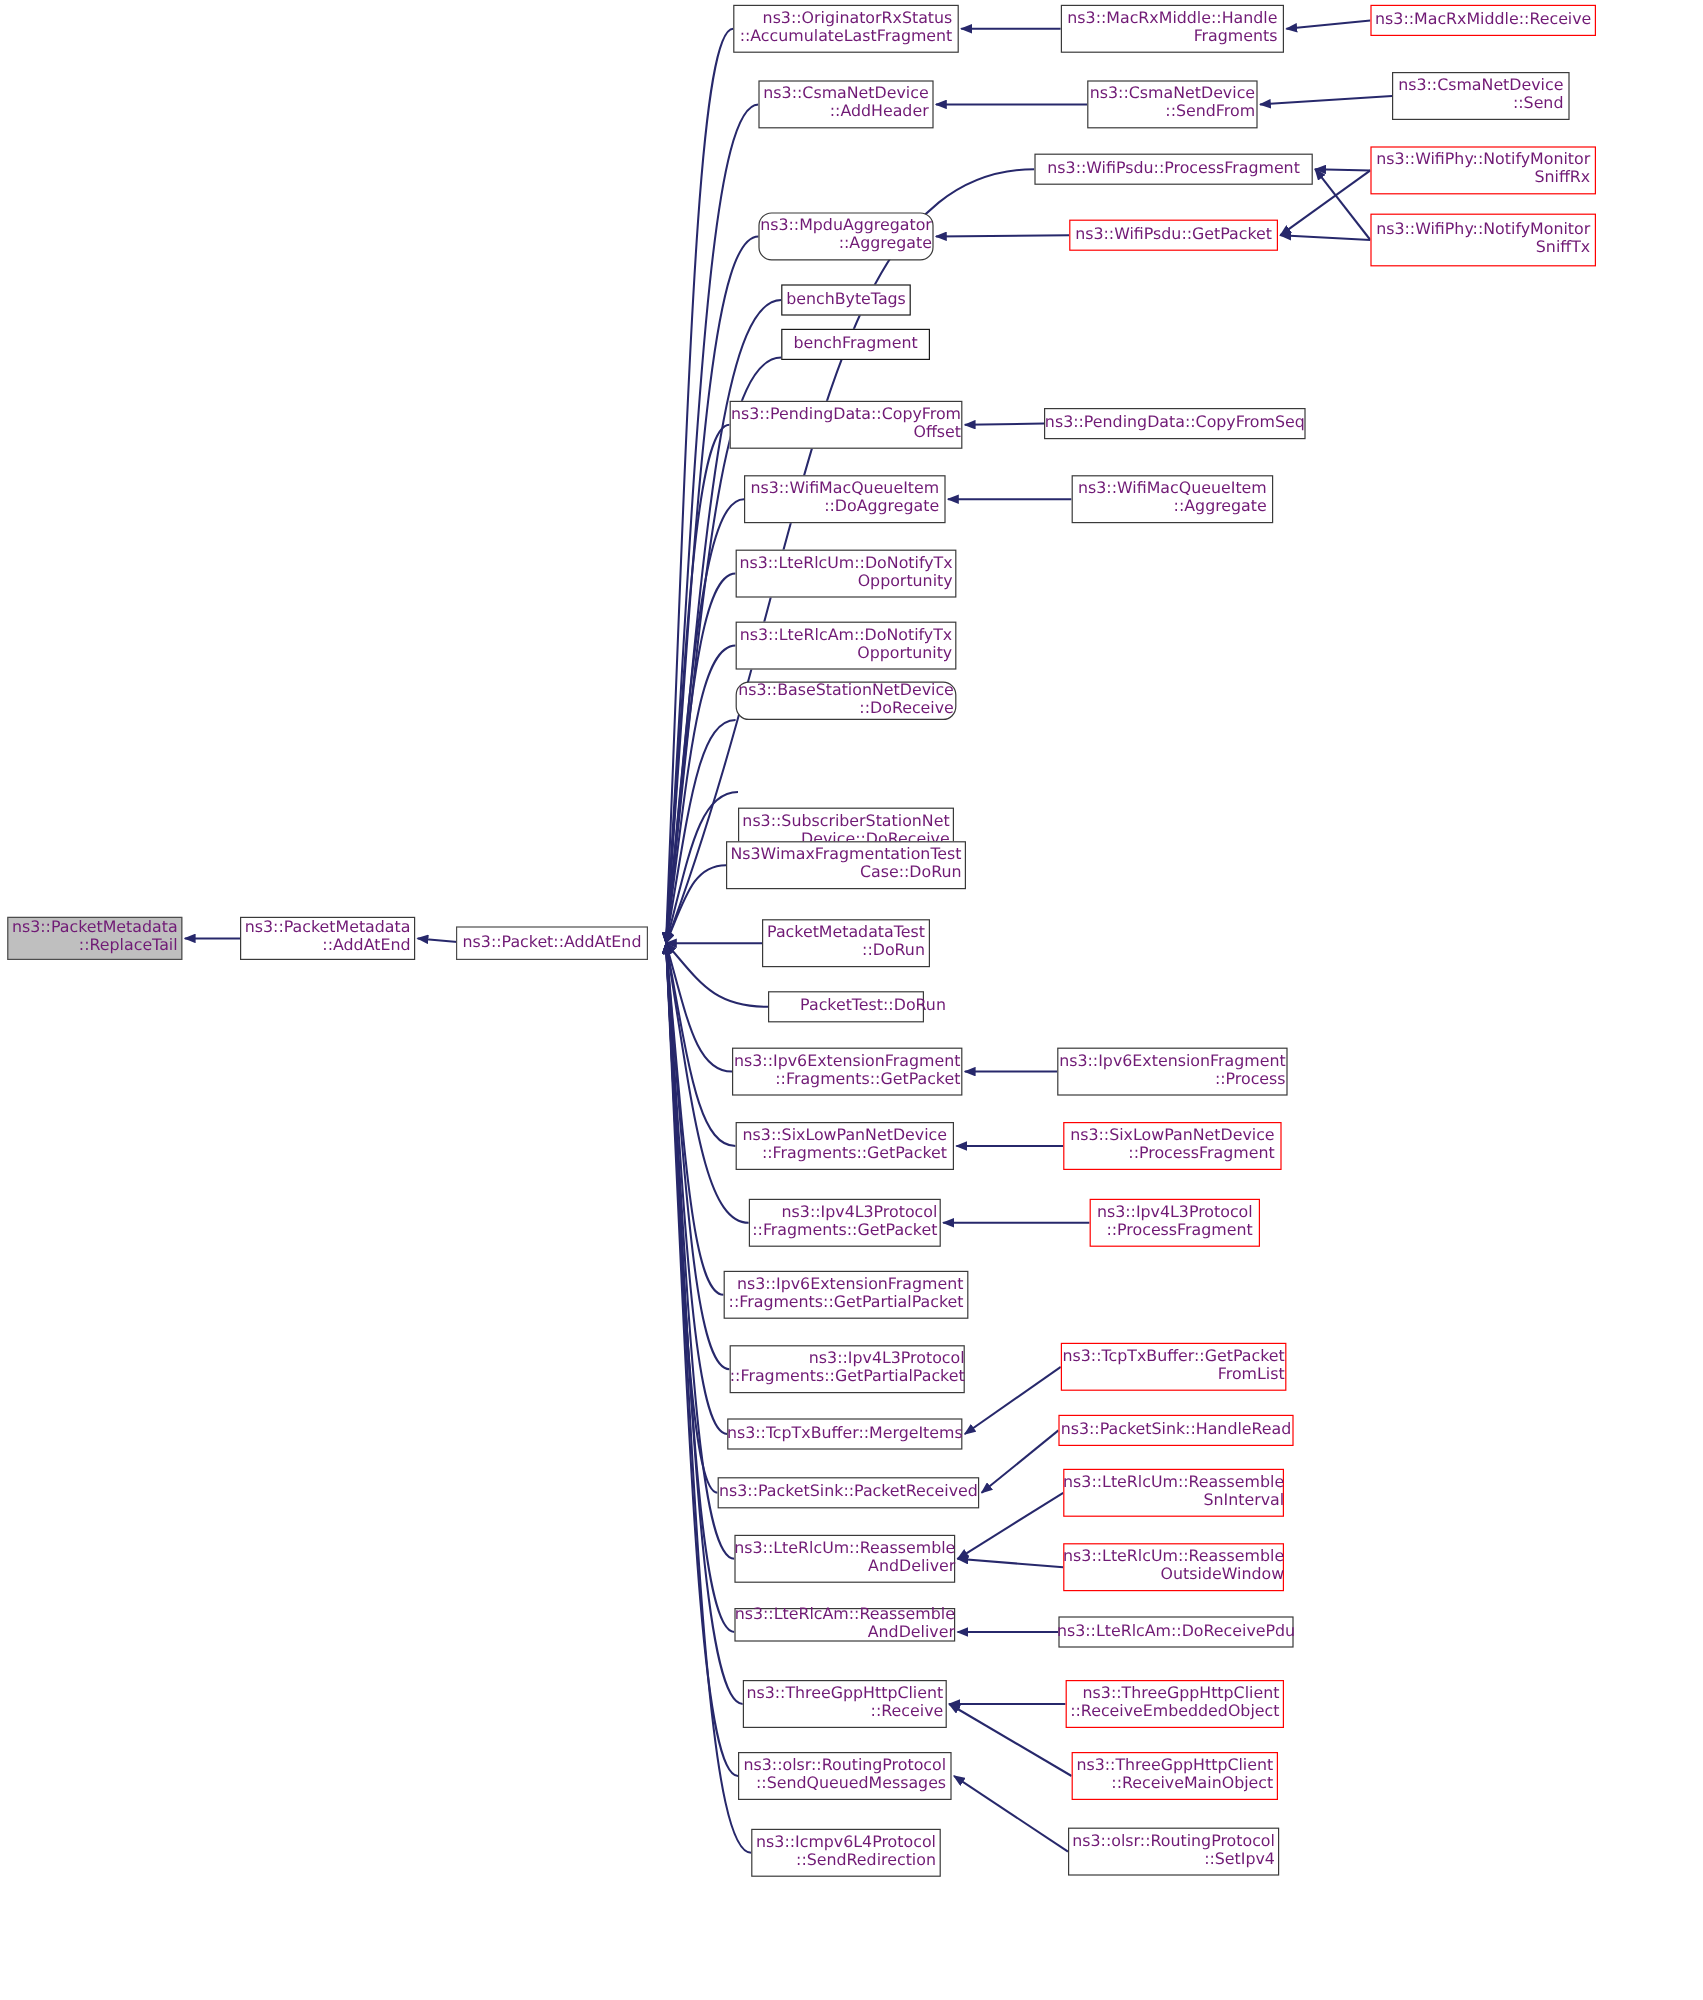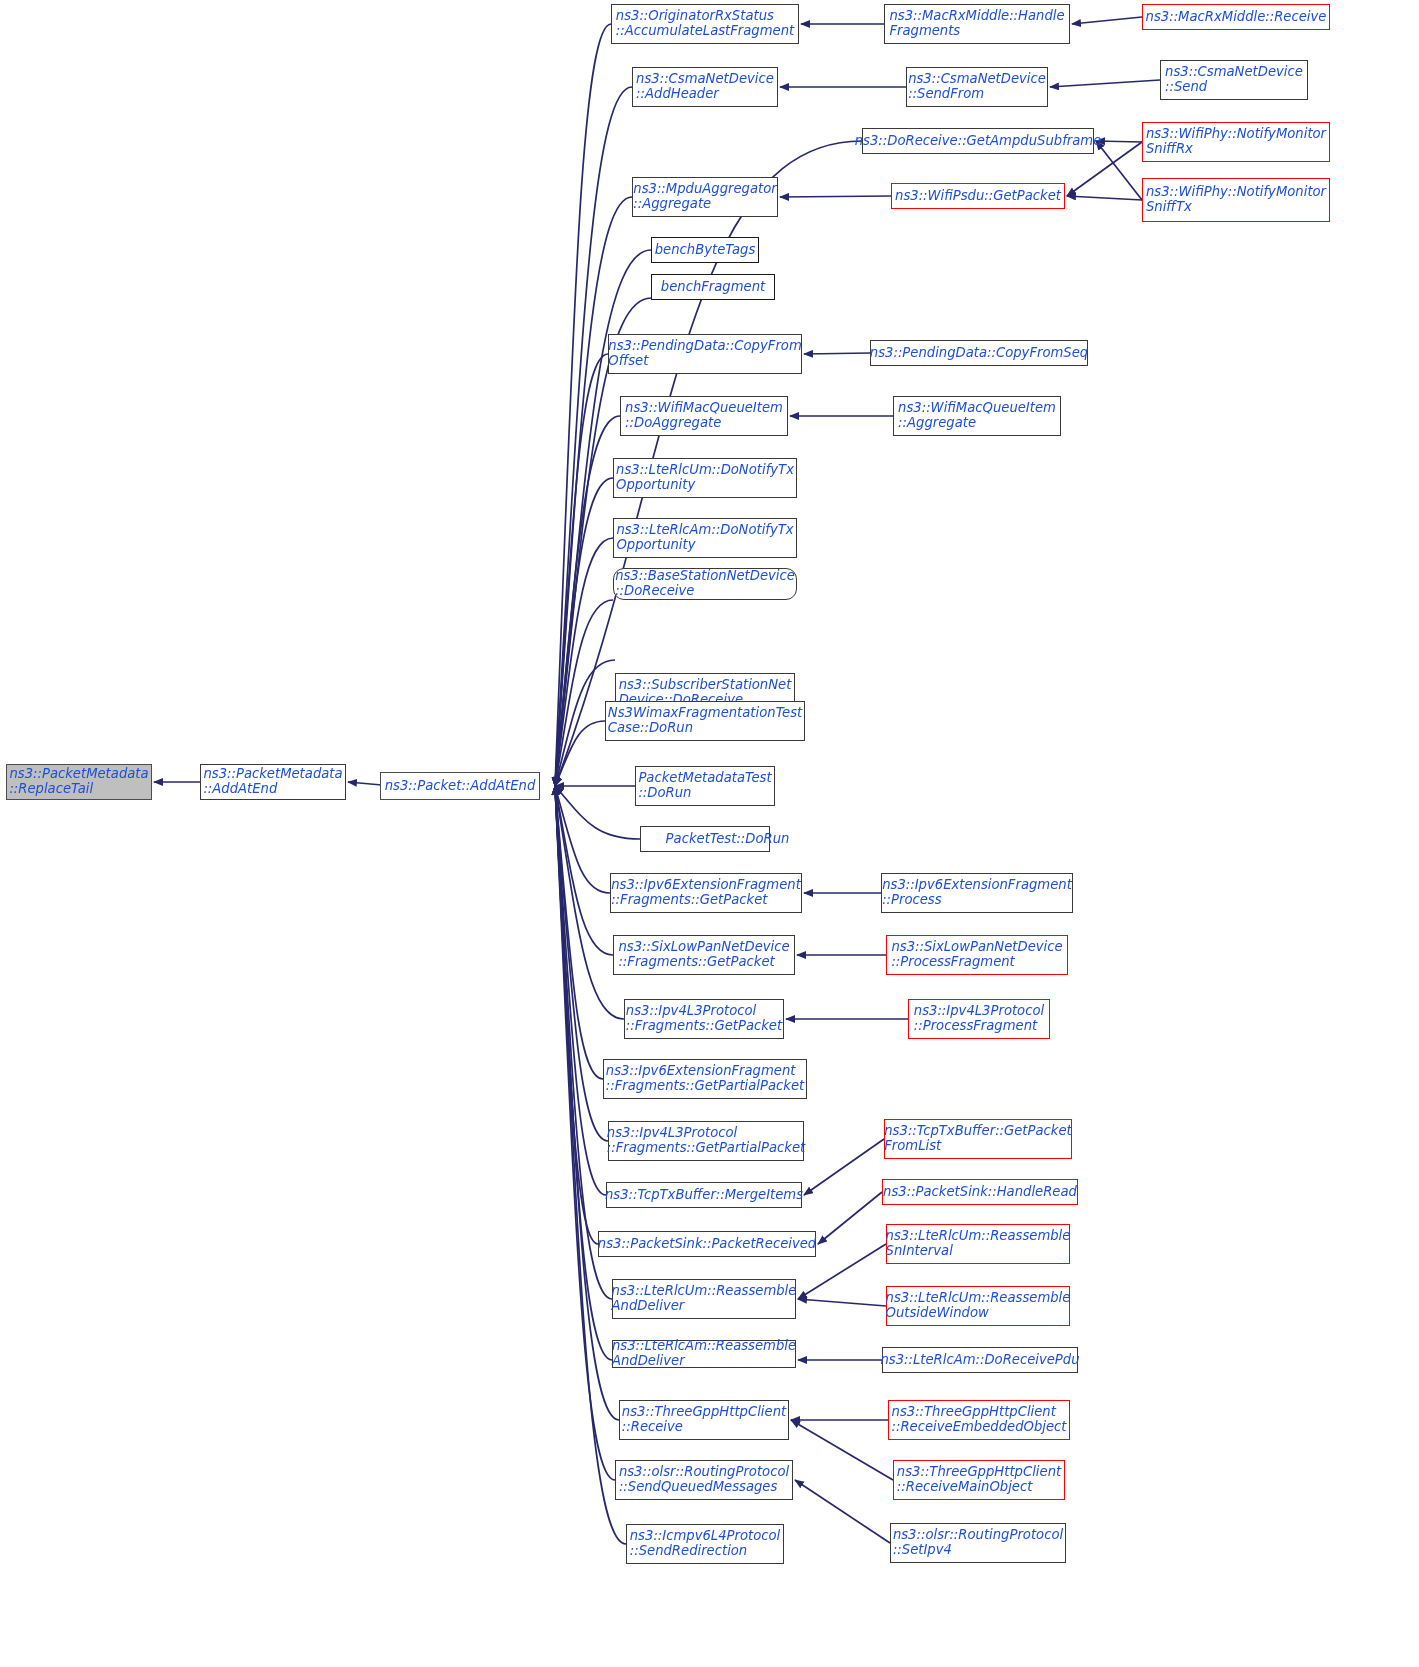--- a/index.html
+++ b/index.html
@@ -1,22 +1,22 @@
 <!DOCTYPE html>
 <html><head>
 <meta charset="utf-8">
 <style>
   html,body{margin:0;padding:0;background:#ffffff;}
   body{font-family:"DejaVu Sans","Liberation Sans",sans-serif;}
   #canvas{position:relative;width:1419px;height:1667px;background:#fff;overflow:hidden;}
   svg#edges{position:absolute;left:0;top:0;width:1419px;height:1667px;pointer-events:none;}
   .node{position:absolute;box-sizing:border-box;display:flex;align-items:center;
-        justify-content:center;text-align:left;line-height:1.12;
-        font-size:13.2px;color:#1d4ed8;background:#ffffff;
-        border:1px solid #1a1a1a;padding:1px 3px;white-space:pre-line;font-style:italic;}
+        justify-content:center;text-align:right;line-height:1.12;
+        font-size:13.2px;color:#701a75;background:#ffffff;
+        border:1px solid #1a1a1a;padding:1px 3px;white-space:pre-line;}
   .node.thick{border-width:1.6px;border-color:#3a3a3a;}
   .node.red{border:1.6px solid #ff0000;}
   .node.root{background:#bfbfbf;border:1.6px solid #4d4d4d;}
   .node.center{border:1.6px solid #4d4d4d;}
 </style>
 </head>
 <body>
 
 <div id="canvas">
   <svg id="edges" xmlns="http://www.w3.org/2000/svg">
@@ -82,21 +82,21 @@
   <div id="node-layer">
       <div class="node root" style="left: 6px; top: 764px; width: 146px; height: 36px;">ns3::PacketMetadata
 ::ReplaceTail</div>
       <div class="node thick" style="left: 200px; top: 764px; width: 146px; height: 36px;">ns3::PacketMetadata
 ::AddAtEnd</div>
       <div class="node center" style="left: 380px; top: 772px; width: 160px; height: 28px;">ns3::Packet::AddAtEnd</div>
       <div class="node thick" style="left: 611px; top: 4px; width: 188px; height: 40px;">ns3::OriginatorRxStatus
 ::AccumulateLastFragment</div>
       <div class="node thick" style="left: 632px; top: 67px; width: 146px; height: 40px;">ns3::CsmaNetDevice
 ::AddHeader</div>
-      <div class="node thick" style="left: 632px; top: 177px; width: 146px; height: 40px;">ns3::MpduAggregator
+      <div class="node thick" style="left: 632px; top: 177px; width: 146px; height: 40px; border-radius: 11px;">ns3::MpduAggregator
 ::Aggregate</div>
       <div class="node" style="left: 651px; top: 237px; width: 108px; height: 26px;">benchByteTags</div>
       <div class="node" style="left: 651px; top: 274px; width: 124px; height: 26px;">benchFragment</div>
       <div class="node thick" style="left: 608px; top: 334px; width: 194px; height: 40px;">ns3::PendingData::CopyFrom
 Offset</div>
       <div class="node thick" style="left: 620px; top: 396px; width: 168px; height: 40px;">ns3::WifiMacQueueItem
 ::DoAggregate</div>
       <div class="node thick" style="left: 613px; top: 458px; width: 184px; height: 40px;">ns3::LteRlcUm::DoNotifyTx
 Opportunity</div>
       <div class="node thick" style="left: 613px; top: 518px; width: 184px; height: 40px;">ns3::LteRlcAm::DoNotifyTx
@@ -129,21 +129,21 @@
       <div class="node thick" style="left: 619px; top: 1400px; width: 170px; height: 40px;">ns3::ThreeGppHttpClient
 ::Receive</div>
       <div class="node thick" style="left: 615px; top: 1460px; width: 178px; height: 40px;">ns3::olsr::RoutingProtocol
 ::SendQueuedMessages</div>
       <div class="node thick" style="left: 626px; top: 1524px; width: 158px; height: 40px;">ns3::Icmpv6L4Protocol
 ::SendRedirection</div>
       <div class="node thick" style="left: 884px; top: 4px; width: 186px; height: 40px;">ns3::MacRxMiddle::Handle
 Fragments</div>
       <div class="node thick" style="left: 906px; top: 67px; width: 142px; height: 40px;">ns3::CsmaNetDevice
 ::SendFrom</div>
-      <div class="node thick" style="left: 862px; top: 128px; width: 232px; height: 26px;">ns3::DoReceive::GetAmpduSubframe</div>
+      <div class="node thick" style="left: 862px; top: 128px; width: 232px; height: 26px;">ns3::WifiPsdu::ProcessFragment</div>
       <div class="node red" style="left: 891px; top: 183px; width: 174px; height: 26px;">ns3::WifiPsdu::GetPacket</div>
       <div class="node thick" style="left: 870px; top: 340px; width: 218px; height: 26px;">ns3::PendingData::CopyFromSeq</div>
       <div class="node thick" style="left: 893px; top: 396px; width: 168px; height: 40px;">ns3::WifiMacQueueItem
 ::Aggregate</div>
       <div class="node thick" style="left: 881px; top: 873px; width: 192px; height: 40px;">ns3::Ipv6ExtensionFragment
 ::Process</div>
       <div class="node red" style="left: 886px; top: 935px; width: 182px; height: 40px;">ns3::SixLowPanNetDevice
 ::ProcessFragment</div>
       <div class="node red" style="left: 908px; top: 999px; width: 142px; height: 40px;">ns3::Ipv4L3Protocol
 ::ProcessFragment</div>

